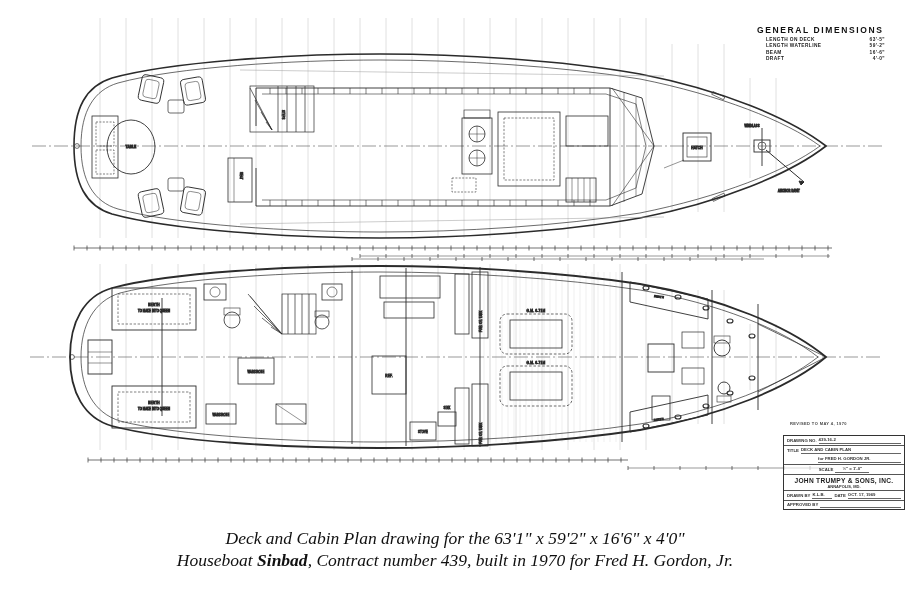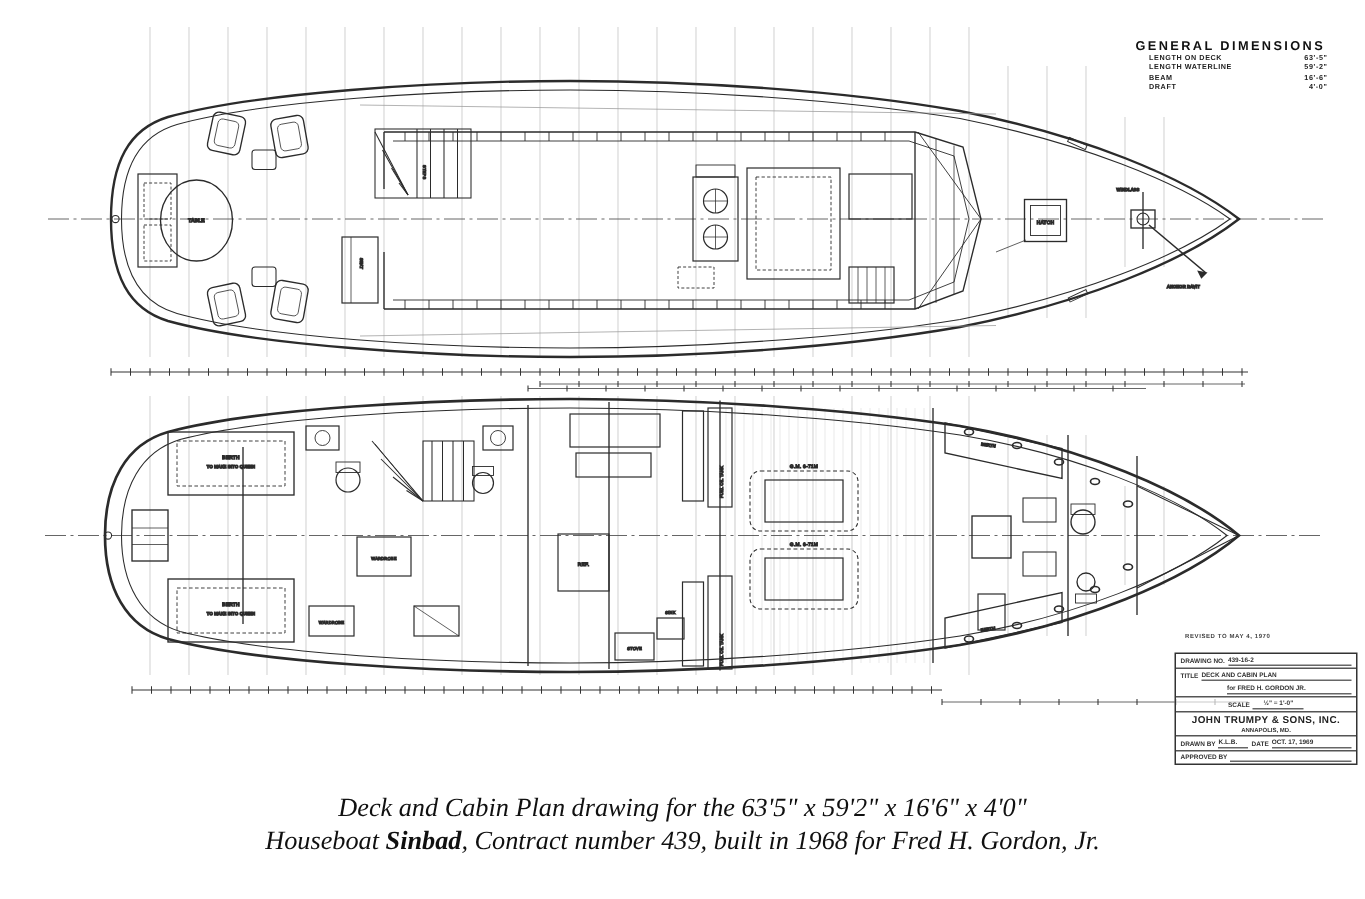--- a/index.html
+++ b/index.html
@@ -612,17 +612,17 @@
       <span class="tb-val">OCT. 17, 1969</span>
     </div>
     <div class="tb-row">
       <span>APPROVED BY</span>
       <span class="tb-val"></span>
     </div>
   </div>
 </div>
 
 <div class="caption">
-  <div>Deck and Cabin Plan drawing for the 63'5" x 59'2" x 16'6" x 4'0"</div>
-  <div><span>Houseboat </span><b>Sinbad</b><span>, Contract number 439, built in 1968 for Fred H. Gordon, Jr.</span></div>
+  <div>Deck and Cabin Plan drawing for the 63'1" x 59'2" x 16'6" x 4'0"</div>
+  <div><span>Houseboat </span><b>Sinbad</b><span>, Contract number 439, built in 1970 for Fred H. Gordon, Jr.</span></div>
 </div>
 
 </div>
 
 </body></html>

